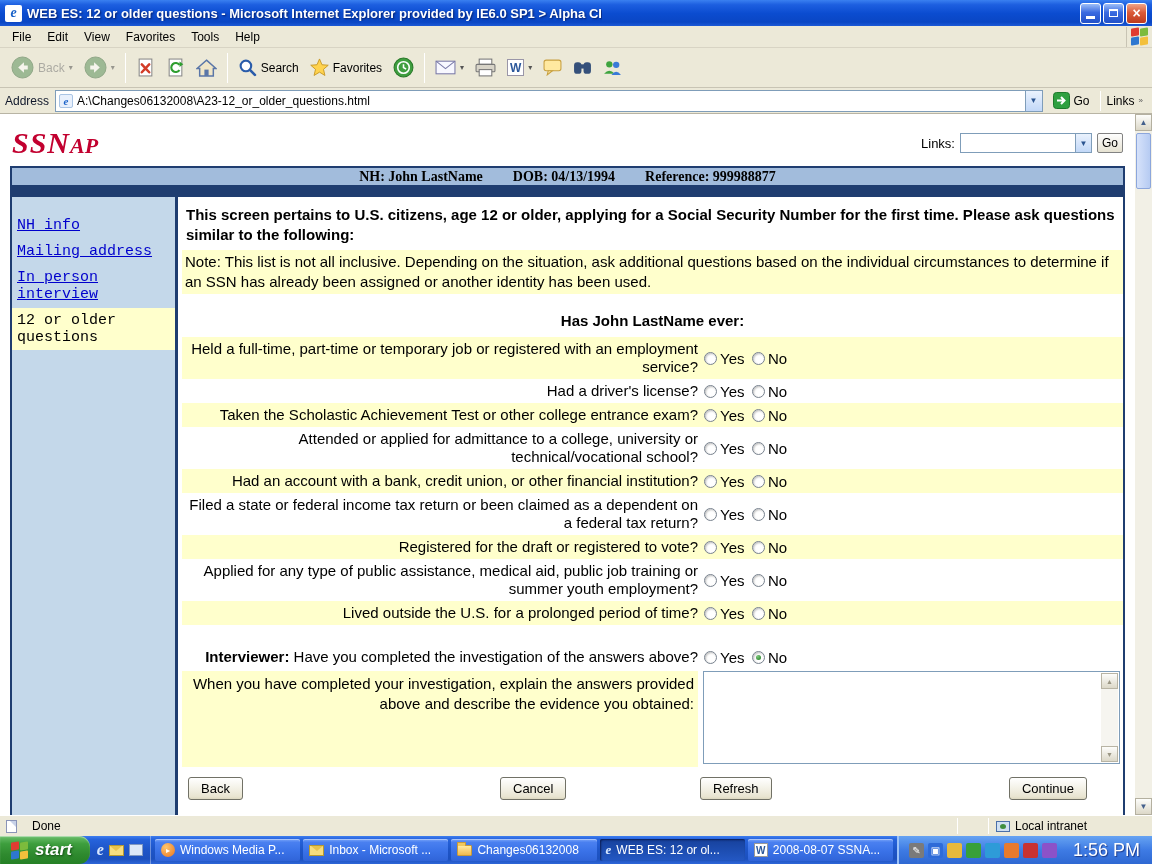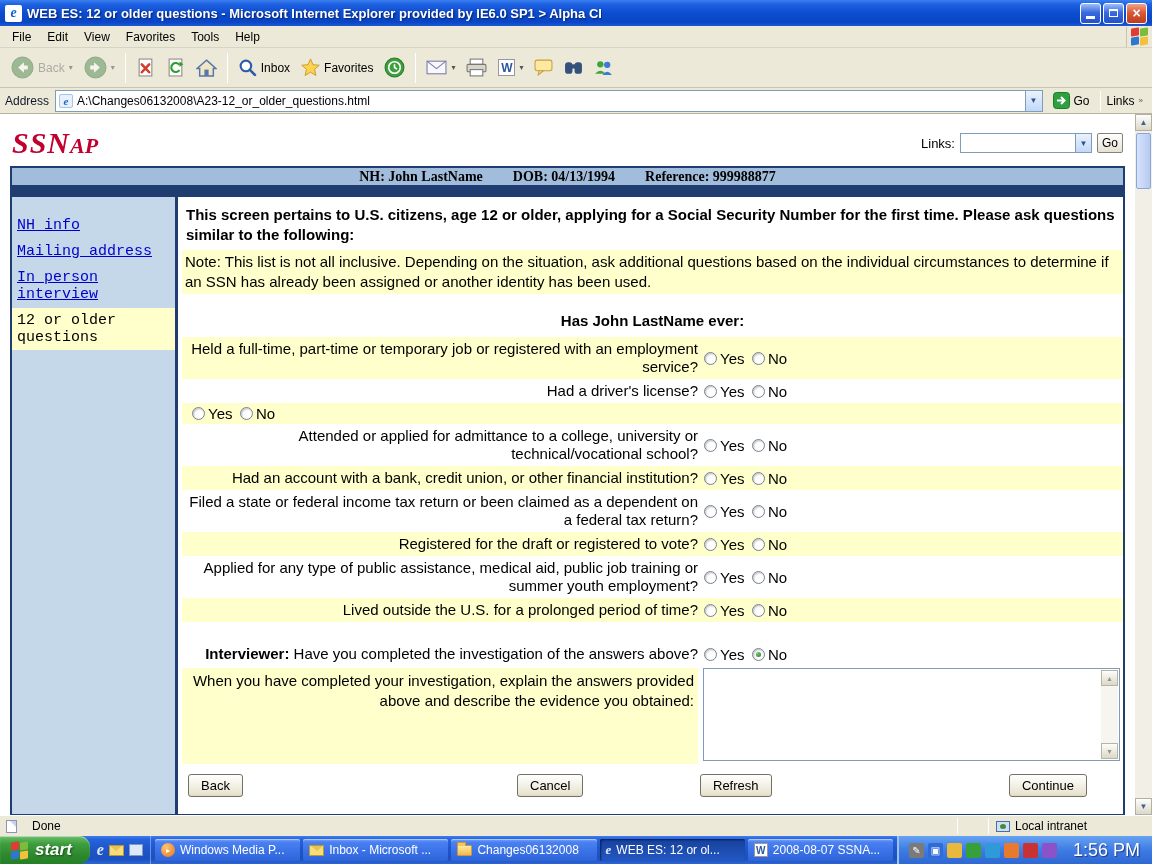--- a/index.html
+++ b/index.html
@@ -122,21 +122,21 @@
   .ta-sb { position: absolute; top: 1px; right: 1px; bottom: 1px; width: 17px; background: #F6F5F0;
     display: flex; flex-direction: column; justify-content: space-between; }
   .ta-b { height: 16px; background: linear-gradient(180deg,#FDFDFB,#DCD8C8); border: 1px solid #B8B4A4;
     font-size: 7px; color: #9A9684; display: flex; align-items: center; justify-content: center; }
 
   .btnrow { position: relative; height: 32px; margin: 10px 0 8px; }
   .xpbtn { position: absolute; top: 0; height: 23px; padding: 0 12px; font-size: 13px; color: #000;
     background: linear-gradient(180deg,#FFFFFF,#F4F2E8 45%,#E8E4D0 90%,#DDD8C0);
     border: 1px solid #717166; border-radius: 3px; display: flex; align-items: center;
     font-family: "Liberation Sans", sans-serif; }
-  #btn-back { left: 6px; } #btn-cancel { left: 335px; } #btn-refresh { left: 518px; } #btn-continue { right: 36px; }
+  #btn-back { left: 6px; } #btn-cancel { left: 318px; } #btn-refresh { left: 518px; } #btn-continue { right: 36px; }
 
   
   .statusbar { height: 21px; background: #ECE9D8; border-top: 1px solid #fff; display: flex;
     align-items: center; font-size: 12px; padding: 0 3px; }
   .st-left { flex: 1; display: flex; align-items: center; gap: 15px; padding-left: 3px; }
   .st-icon { width: 11px; height: 13px; background: #fff; border: 1px solid #8A94B8; position: relative; }
   .st-icon::after { content: ""; position: absolute; right: 0; top: 0; border: 3px solid #C8D2E8;
     border-left-color: transparent; border-bottom-color: transparent; }
   .st-sep { width: 1px; height: 16px; background: #B8B4A4; border-right: 1px solid #fff; margin: 0 2px; }
   .st-pane-sm { width: 26px; height: 16px; }
@@ -253,21 +253,21 @@
           <path d="M10 2 L19 10 L16.5 10 L16.5 17 L3.5 17 L3.5 10 L1 10 Z" fill="#F0E6C8" stroke="#5A76A8" stroke-width="1.4"></path>
           <rect x="8" y="11" width="4" height="6" fill="#5A76A8"></rect>
         </svg>
     </span>
     <span class="tsep"></span>
     <span class="tbtn">
       <svg width="19" height="19" viewBox="0 0 18 18">
           <circle cx="7.5" cy="7.5" r="5" fill="#fff" stroke="#2A5CAA" stroke-width="2"></circle>
           <line x1="11.5" y1="11.5" x2="16" y2="16" stroke="#2A5CAA" stroke-width="2.5" stroke-linecap="round"></line>
         </svg>
-      <span class="tlabel">Inbox</span>
+      <span class="tlabel">Search</span>
     </span>
     <span class="tbtn">
       <svg width="19" height="19" viewBox="0 0 20 20">
           <path d="M10 1 L12.6 7.1 L19.2 7.6 L14.2 11.9 L15.7 18.4 L10 14.9 L4.3 18.4 L5.8 11.9 L0.8 7.6 L7.4 7.1 Z" fill="#FFD34E" stroke="#C89A28"></path>
         </svg>
       <span class="tlabel">Favorites</span>
     </span>
     <span class="tbtn">
       <svg width="21" height="21" viewBox="0 0 20 20">
           <circle cx="10" cy="10" r="9" fill="#3F9E3F" stroke="#2A7A2A"></circle>
@@ -395,20 +395,21 @@
                     <span class="radio"></span>
                     <span class="rlabel">Yes</span>
                   </span>
                 <span class="answer no">
                     <span class="radio"></span>
                     <span class="rlabel">No</span>
                   </span>
               </div>
             </div>
             <div class="qrow yellow">
+              <div class="qtext">Taken the Scholastic Achievement Test or other college entrance exam?</div>
               <div class="answers">
                 <span class="answer">
                     <span class="radio"></span>
                     <span class="rlabel">Yes</span>
                   </span>
                 <span class="answer no">
                     <span class="radio"></span>
                     <span class="rlabel">No</span>
                   </span>
               </div>

